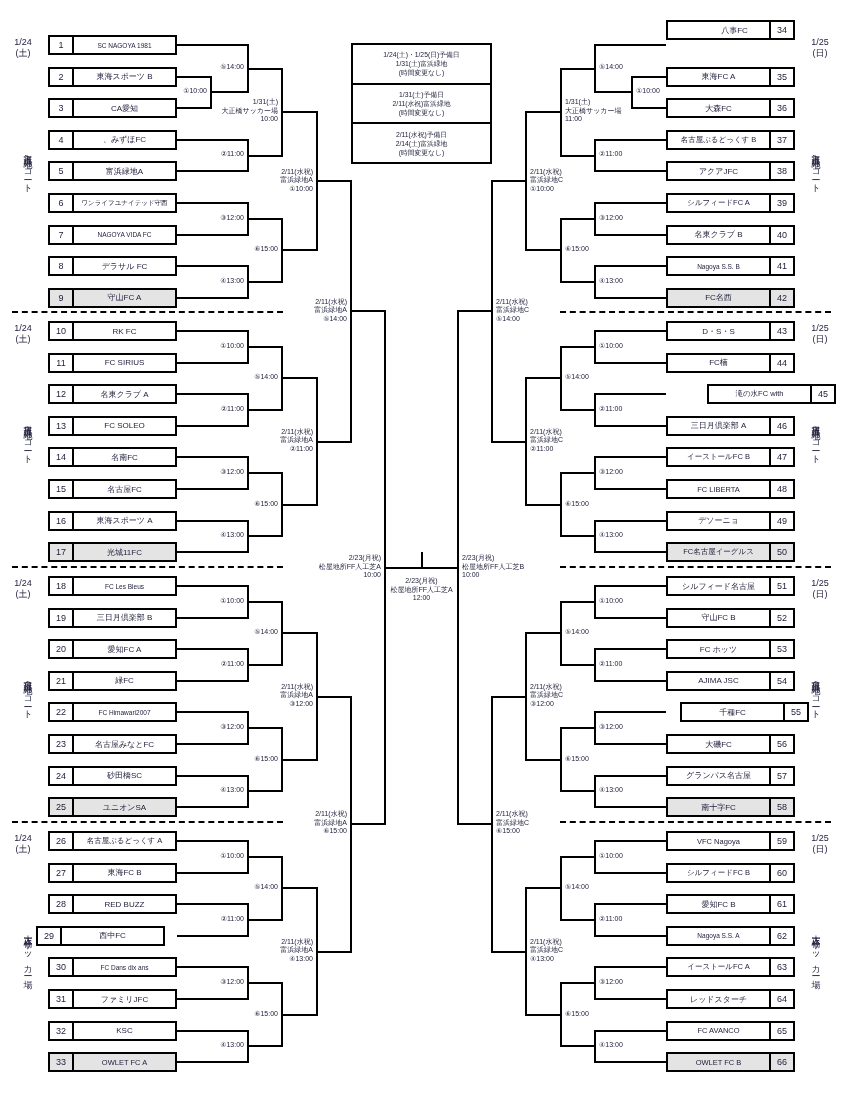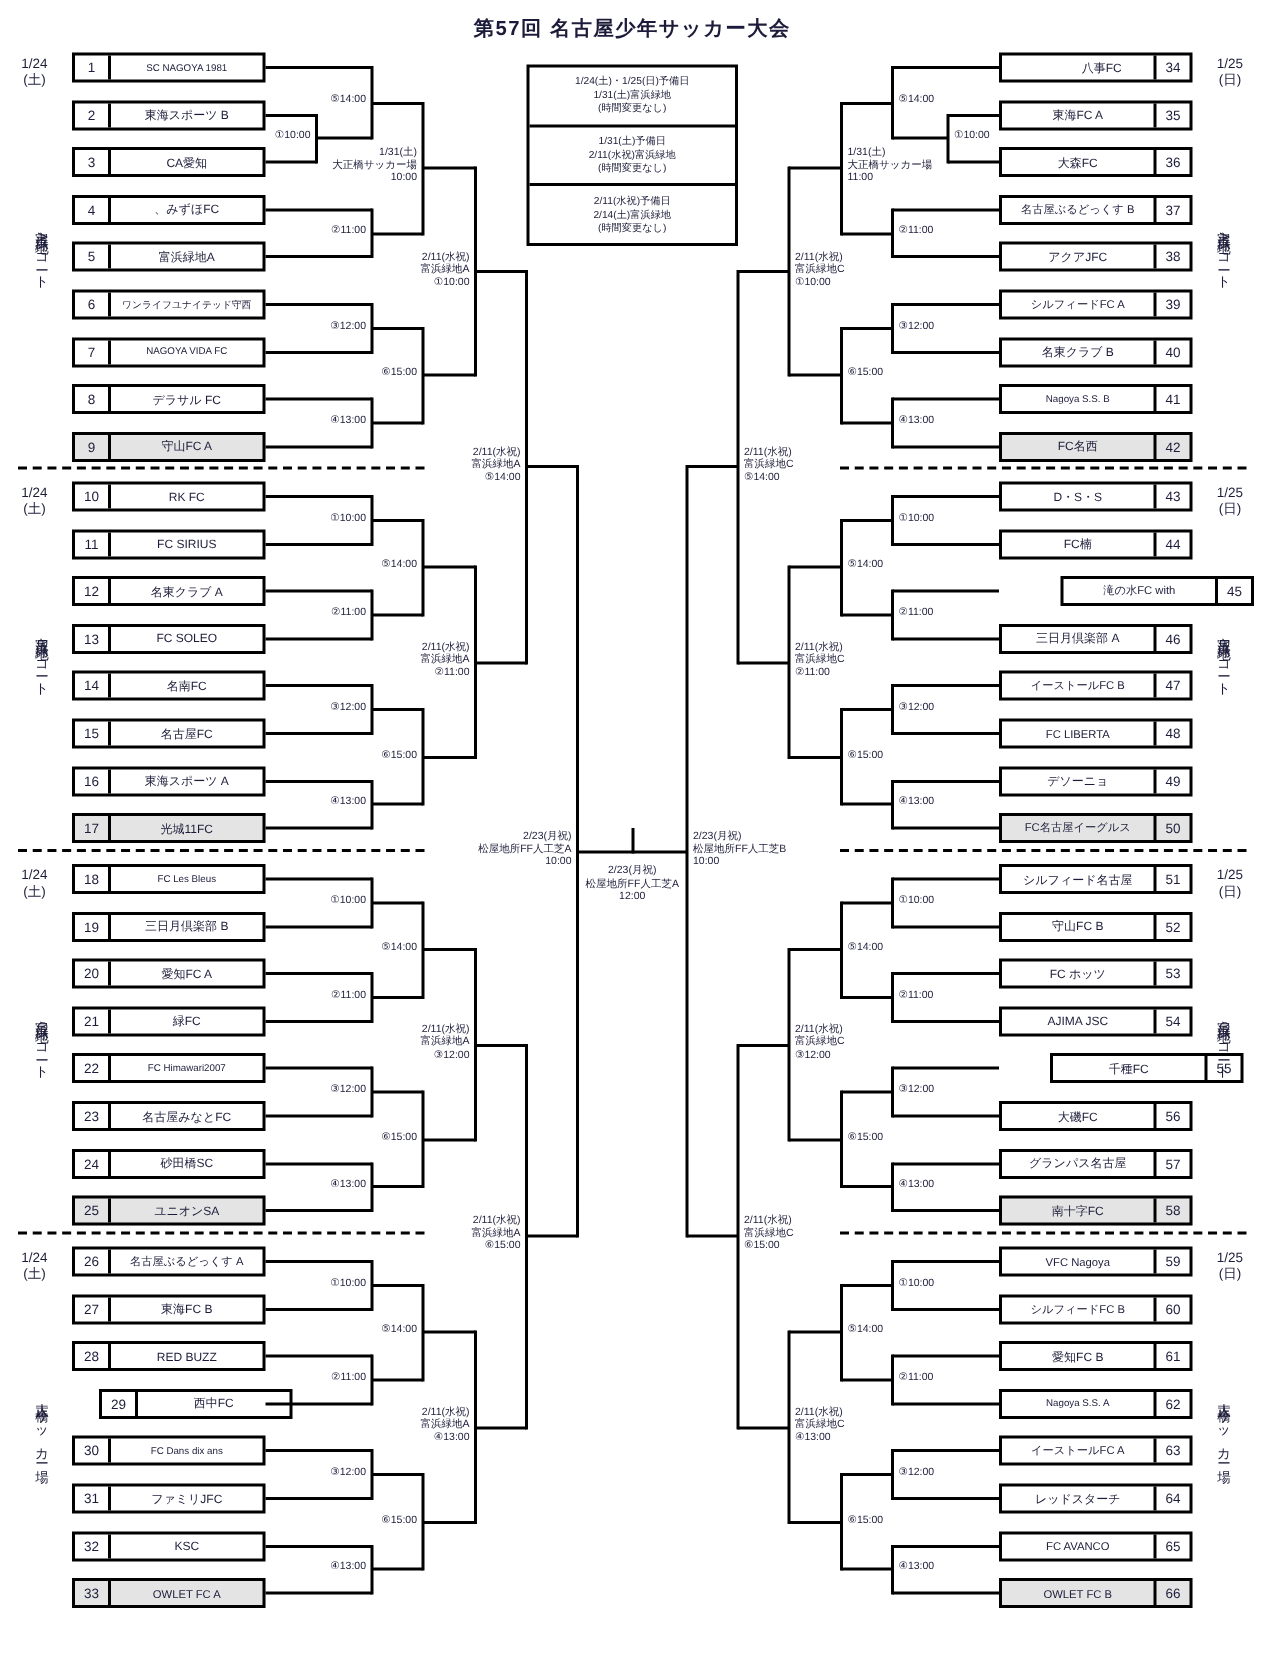--- a/index.html
+++ b/index.html
@@ -30,21 +30,20 @@
   .mlabel.center-al { text-align:center; }
   .date-label { position:absolute; width:34px; text-align:center; font-size:9px; line-height:10.5px; }
   .court-label { position:absolute; writing-mode:vertical-rl; text-orientation:mixed;
                  font-size:9px; letter-spacing:2px; line-height:13px; }
   .dashed { position:absolute; height:0; border-top:2px dashed #000; }
 </style>
 </head>
 <body>
 
 <div id="canvas">
-  <div class="title">第57回 名古屋少年サッカー大会</div>
   <div class="info-box">
     <div class="info-row">
       <div>1/24(土)・1/25(日)予備日</div>
       <div>1/31(土)富浜緑地</div>
       <div>(時間変更なし)</div>
     </div>
     <div class="info-row">
       <div>1/31(土)予備日</div>
       <div>2/11(水祝)富浜緑地</div>
       <div>(時間変更なし)</div>
@@ -321,21 +320,21 @@
     <div class="hline" style="left: 177px; top: 840px; width: 71px;"></div>
     <div class="hline" style="left: 177px; top: 871.6px; width: 71px;"></div>
     <div class="vline" style="left: 247px; top: 840px; height: 33.6px;"></div>
     <div class="mlabel right-al" style="top: 851.55px; left: 152px;">
       <div>①10:00</div>
     </div>
     <div class="team-box side-L" style="left: 48px; top: 894.2px;">
       <div class="tnum">28</div>
       <div class="tname">RED BUZZ</div>
     </div>
-    <div class="team-box side-L" style="left: 66px; top: 925.8px; justify-content: space-between;">
+    <div class="team-box side-L" style="left: 36px; top: 925.8px; justify-content: space-between;">
       <div class="tnum">29</div>
       <div class="tname">西中FC</div>
     </div>
     <div class="hline" style="left: 177px; top: 903.2px; width: 71px;"></div>
     <div class="hline" style="left: 177px; top: 934.8px; width: 71px;"></div>
     <div class="vline" style="left: 247px; top: 903.2px; height: 33.6px;"></div>
     <div class="mlabel right-al" style="top: 914.75px; left: 152px;">
       <div>②11:00</div>
     </div>
     <div class="hline" style="left: 248px; top: 855.8px; width: 34px;"></div>
@@ -408,21 +407,21 @@
       <div>⑥15:00</div>
     </div>
     <div class="hline" style="left: 351px; top: 310.438px; width: 34px;"></div>
     <div class="hline" style="left: 351px; top: 823.1px; width: 34px;"></div>
     <div class="vline" style="left: 384px; top: 310.438px; height: 514.663px;"></div>
     <div class="mlabel right-al" style="top: 554.019px; left: 289px;">
       <div>2/23(月祝)</div>
       <div>松屋地所FF人工芝A</div>
       <div>10:00</div>
     </div>
-    <div class="team-box side-R" style="left: 666px; top: 35px; padding-left: 32px;">
+    <div class="team-box side-R" style="left: 666px; top: 20px; padding-left: 32px;">
       <div class="tname">八事FC</div>
       <div class="tnum">34</div>
     </div>
     <div class="team-box side-R" style="left: 666px; top: 66.6px;">
       <div class="tname">東海FC A</div>
       <div class="tnum">35</div>
     </div>
     <div class="team-box side-R" style="left: 666px; top: 98.2px;">
       <div class="tname">大森FC</div>
       <div class="tnum">36</div>
@@ -616,21 +615,21 @@
     <div class="vline" style="left: 594px; top: 648.2px; height: 33.6px;"></div>
     <div class="mlabel left-al" style="top: 659.75px; left: 599px;">
       <div>②11:00</div>
     </div>
     <div class="hline" style="left: 561px; top: 600.8px; width: 34px;"></div>
     <div class="hline" style="left: 561px; top: 664px; width: 34px;"></div>
     <div class="vline" style="left: 560px; top: 600.8px; height: 65.2px;"></div>
     <div class="mlabel left-al" style="top: 628.15px; left: 565px;">
       <div>⑤14:00</div>
     </div>
-    <div class="team-box side-R" style="left: 700px; top: 702.4px;">
+    <div class="team-box side-R" style="left: 680px; top: 702.4px;">
       <div class="tname">千種FC</div>
       <div class="tnum">55</div>
     </div>
     <div class="team-box side-R" style="left: 666px; top: 734px;">
       <div class="tname">大磯FC</div>
       <div class="tnum">56</div>
     </div>
     <div class="hline" style="left: 595px; top: 711.4px; width: 71px;"></div>
     <div class="hline" style="left: 595px; top: 743px; width: 71px;"></div>
     <div class="vline" style="left: 594px; top: 711.4px; height: 33.6px;"></div>

